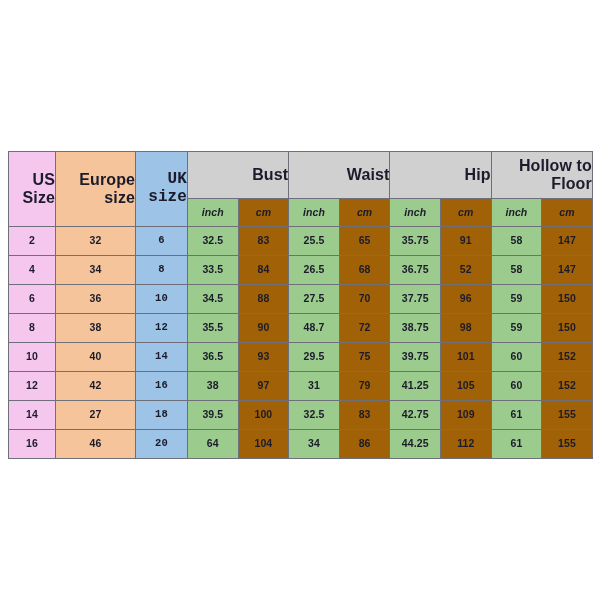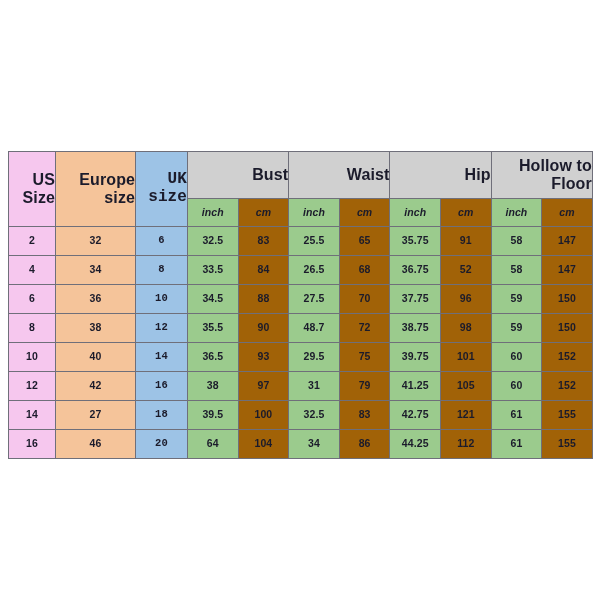--- a/index.html
+++ b/index.html
@@ -185,21 +185,21 @@
 
       <tr class="data-row">
         <td class="c-pink">14</td>
         <td class="c-orange">27</td>
         <td class="c-blue">18</td>
         <td class="c-green">39.5</td>
         <td class="c-white">100</td>
         <td class="c-green">32.5</td>
         <td class="c-white">83</td>
         <td class="c-green">42.75</td>
-        <td class="c-white">121</td>
+        <td class="c-white">109</td>
         <td class="c-green">61</td>
         <td class="c-white">155</td>
       </tr>
 
       <tr class="data-row">
         <td class="c-pink">16</td>
         <td class="c-orange">46</td>
         <td class="c-blue">20</td>
         <td class="c-green">64</td>
         <td class="c-white">104</td>

